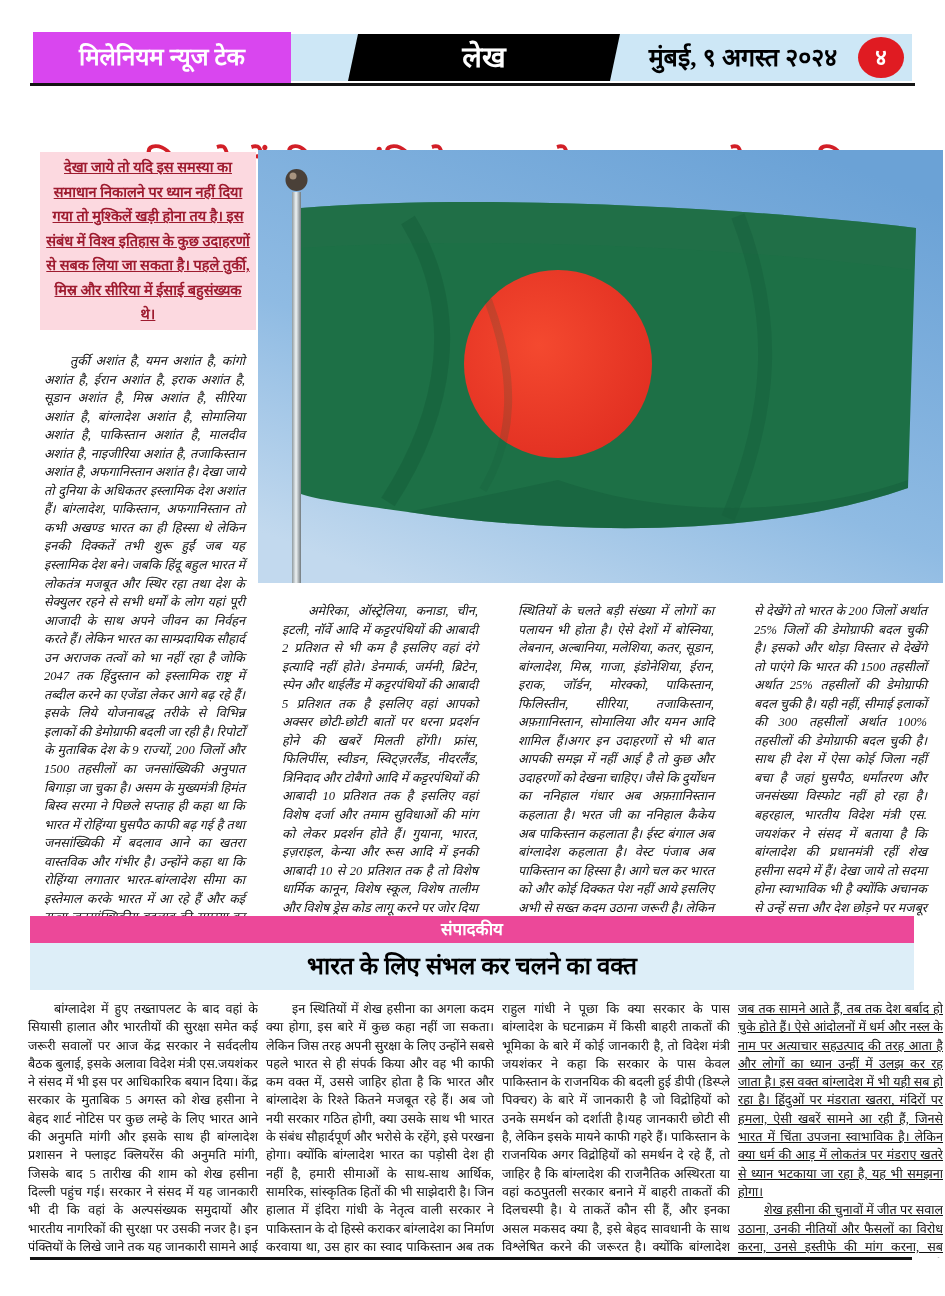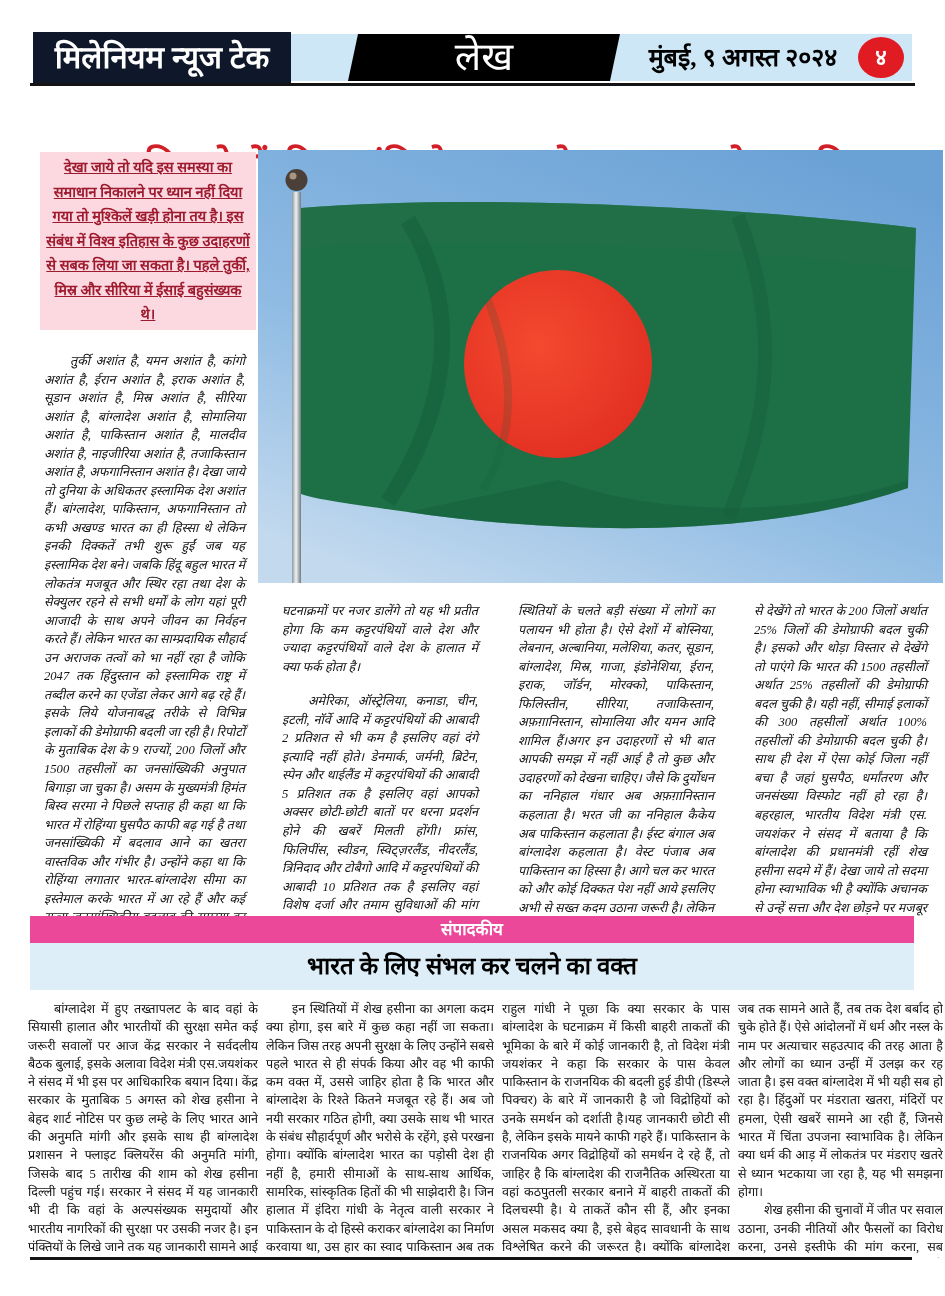--- a/index.html
+++ b/index.html
@@ -2,26 +2,26 @@
 <html><head>
 <meta charset="utf-8">
 <style>
   html,body{margin:0;padding:0;background:#ffffff;}
   .page{
     position:relative;width:945px;height:1296px;background:#ffffff;overflow:hidden;
     font-family:"Liberation Serif","DejaVu Serif",serif;color:#111;
   }
   
   .header-strip{position:absolute;left:33px;top:34px;width:879px;height:47px;background:#cde7f6;}
-  .masthead{position:absolute;left:0;top:-2px;width:258px;height:51px;background:#0f172a;
-    color:#fff;font-weight:bold;font-size:31px;text-align:center;line-height:51px;}
+  .masthead{position:absolute;left:0;top:-2px;width:258px;height:51px;background:#d946ef;
+    color:#fff;font-weight:bold;font-size:24px;text-align:center;line-height:51px;}
   .section-tab{position:absolute;left:320px;top:0;width:262px;height:47px;}
   .section-tab .bg{position:absolute;left:0;top:0;width:100%;height:100%;background:#000;transform:skewX(-12deg);}
-  .section-tab .lbl{position:absolute;left:0;top:0;width:100%;height:100%;color:#fff;font-weight:normal;
-    font-size:39px;text-align:center;line-height:46px;}
+  .section-tab .lbl{position:absolute;left:0;top:0;width:100%;height:100%;color:#fff;font-weight:bold;
+    font-size:29px;text-align:center;line-height:46px;}
   .dateline{position:absolute;left:585px;top:0;width:250px;height:47px;font-weight:bold;
     font-size:25px;text-align:center;line-height:47px;color:#000;}
   .page-badge{position:absolute;right:8px;top:3px;width:46px;height:41px;border-radius:50%;
     background:#e01b22;color:#fff;font-weight:bold;font-size:22px;text-align:center;line-height:41px;}
   .header-rule{position:absolute;left:30px;top:83px;width:885px;height:3px;background:#141414;}
   
   .headline{position:absolute;left:20px;top:96px;width:905px;text-align:center;
     font-size:37px;font-weight:bold;color:#d21f27;letter-spacing:-0.5px;margin-top:42px;}
   .lead-box{position:absolute;left:40px;top:152px;width:216px;height:178px;background:#fcd9e0;
     overflow:hidden;display:flex;align-items:center;}
@@ -41,21 +41,21 @@
     color:#fff;font-weight:bold;font-size:17px;text-align:center;line-height:27px;}
   .ed-headstrip{position:absolute;left:30px;top:943px;width:884px;height:47px;background:#ddeef8;
     color:#000;font-weight:bold;font-size:24px;text-align:center;line-height:47px;}
   .edcol{position:absolute;top:1000px;height:258px;overflow:hidden;text-align:justify;
     font-size:12.6px;line-height:18.3px;color:#101010;}
   .edcol p{margin:0;}
   .edcol p.indent{text-indent:26px;}
   .col-e1{left:28px;width:230px;}
   .col-e2{left:266px;width:228px;}
   .col-e3{left:502px;width:228px;}
-  .col-e4{left:738px;width:205px;}
+  .col-e4{left:738px;width:205px;text-decoration:underline;}
   .bottom-rule{position:absolute;left:30px;top:1257px;width:882px;height:3px;background:#141414;}
 </style>
 </head>
 <body>
 
 <div class="page">
 
   <div class="header-strip">
     <div class="masthead">मिलेनियम न्यूज टेक</div>
     <div class="section-tab">
@@ -105,21 +105,20 @@
         <path d="M230,150 C260,230 255,290 225,340" stroke="#145a38" stroke-width="8" fill="none" opacity="0.18"></path>
       </g>
     </svg>
   </div>
 
   <div class="bodycol col-a1">
     <p class="indent">तुर्की अशांत है, यमन अशांत है, कांगो अशांत है, ईरान अशांत है, इराक अशांत है, सूडान अशांत है, मिस्र अशांत है, सीरिया अशांत है, बांग्लादेश अशांत है, सोमालिया अशांत है, पाकिस्तान अशांत है, मालदीव अशांत है, नाइजीरिया अशांत है, तजाकिस्तान अशांत है, अफगानिस्तान अशांत है। देखा जाये तो दुनिया के अधिकतर इस्लामिक देश अशांत हैं। बांग्लादेश, पाकिस्तान, अफगानिस्तान तो कभी अखण्ड भारत का ही हिस्सा थे लेकिन इनकी दिक्कतें तभी शुरू हुईं जब यह इस्लामिक देश बने। जबकि हिंदू बहुल भारत में लोकतंत्र मजबूत और स्थिर रहा तथा देश के सेक्युलर रहने से सभी धर्मों के लोग यहां पूरी आजादी के साथ अपने जीवन का निर्वहन करते हैं। लेकिन भारत का साम्प्रदायिक सौहार्द उन अराजक तत्वों को भा नहीं रहा है जोकि 2047 तक हिंदुस्तान को इस्लामिक राष्ट्र में तब्दील करने का एजेंडा लेकर आगे बढ़ रहे हैं। इसके लिये योजनाबद्ध तरीके से विभिन्न इलाकों की डेमोग्राफी बदली जा रही है। रिपोर्टों के मुताबिक देश के 9 राज्यों, 200 जिलों और 1500 तहसीलों का जनसांख्यिकी अनुपात बिगाड़ा जा चुका है। असम के मुख्यमंत्री हिमंत बिस्व सरमा ने पिछले सप्ताह ही कहा था कि भारत में रोहिंग्या घुसपैठ काफी बढ़ गई है तथा जनसांख्यिकी में बदलाव आने का खतरा वास्तविक और गंभीर है। उन्होंने कहा था कि रोहिंग्या लगातार भारत-बांग्लादेश सीमा का इस्तेमाल करके भारत में आ रहे हैं और कई राज्य जनसांख्यिकीय बदलाव की समस्या का सामना कर रहे हैं।</p>
     <p class="indent">देखा जाये तो यदि इस समस्या का समाधान निकालने पर ध्यान नहीं दिया गया तो मुश्किलें खड़ी होना तय है। इस संबंध में विश्व इतिहास के कुछ उदाहरणों से सबक लिया जा सकता है। पहले तुर्की, मिस्र और सीरिया में ईसाई बहुसंख्यक थे। लेकिन आज यह इस्लामिक राष्ट्र हैं। पाकिस्तान, अफगानिस्तान और बांग्लादेश में हिंदुओं की अच्छी खासी आबादी थी जोकि अब न्यूनतम स्तर पर पहुँच गयी है। ईरान में 90% पारसी थे और उसका नाम पर्सिया था लेकिन आज वह इस्लामिक देश है और वहां कट्टरपंथी सोच वाली सरकार है। वैश्विक</p>
   </div>
   <div class="bodycol col-a2">
-    <p>घटनाक्रमों पर नजर डालेंगे तो यह भी प्रतीत होगा कि कम कट्टरपंथियों वाले देश और ज्यादा कट्टरपंथियों वाले देश के हालात में क्या फर्क होता है।</p>
     <p class="indent">अमेरिका, ऑस्ट्रेलिया, कनाडा, चीन, इटली, नॉर्वे आदि में कट्टरपंथियों की आबादी 2 प्रतिशत से भी कम है इसलिए वहां दंगे इत्यादि नहीं होते। डेनमार्क, जर्मनी, ब्रिटेन, स्पेन और थाईलैंड में कट्टरपंथियों की आबादी 5 प्रतिशत तक है इसलिए वहां आपको अक्सर छोटी-छोटी बातों पर धरना प्रदर्शन होने की खबरें मिलती होंगी। फ्रांस, फिलिपींस, स्वीडन, स्विट्ज़रलैंड, नीदरलैंड, त्रिनिदाद और टोबैगो आदि में कट्टरपंथियों की आबादी 10 प्रतिशत तक है इसलिए वहां विशेष दर्जा और तमाम सुविधाओं की मांग को लेकर प्रदर्शन होते हैं। गुयाना, भारत, इज़राइल, केन्या और रूस आदि में इनकी आबादी 10 से 20 प्रतिशत तक है तो विशेष धार्मिक कानून, विशेष स्कूल, विशेष तालीम और विशेष ड्रेस कोड लागू करने पर जोर दिया जाता है। कट्टरपंथियों की आबादी का प्रतिशत जिन देशों में 20 प्रतिशत से ज्यादा है वहां अपहरण, बलात्कार, सामूहिक धर्मांतरण, आगजनी, नरसंहार, गृहयुद्ध जैसी</p>
   </div>
   <div class="bodycol col-a3">
     <p>स्थितियों के चलते बड़ी संख्या में लोगों का पलायन भी होता है। ऐसे देशों में बोस्निया, लेबनान, अल्बानिया, मलेशिया, कतर, सूडान, बांग्लादेश, मिस्र, गाजा, इंडोनेशिया, ईरान, इराक, जॉर्डन, मोरक्को, पाकिस्तान, फिलिस्तीन, सीरिया, तजाकिस्तान, अफ़ग़ानिस्तान, सोमालिया और यमन आदि शामिल हैं।अगर इन उदाहरणों से भी बात आपकी समझ में नहीं आई है तो कुछ और उदाहरणों को देखना चाहिए। जैसे कि दुर्योधन का ननिहाल गंधार अब अफ़ग़ानिस्तान कहलाता है। भरत जी का ननिहाल कैकेय अब पाकिस्तान कहलाता है। ईस्ट बंगाल अब बांग्लादेश कहलाता है। वेस्ट पंजाब अब पाकिस्तान का हिस्सा है। आगे चल कर भारत को और कोई दिक्कत पेश नहीं आये इसलिए अभी से सख्त कदम उठाना जरूरी है। लेकिन सवाल उठता है कि हमारे सभी जनप्रतिनिधि कब देश की वास्तविक समस्याओं पर ध्यान देंगे। देखा जाये तो आज वास्तविक समस्या महंगाई या बेरोजगारी नहीं बल्कि जनसंख्या का बिगड़ता अनुपात है। आंकड़े बताते हैं कि भारत के 9 राज्यों अर्थात 25% राज्यों की डेमोग्राफी बदल चुकी है। इसको थोड़ा और विस्तार</p>
   </div>
   <div class="bodycol col-a4">
     <p>से देखेंगे तो भारत के 200 जिलों अर्थात 25% जिलों की डेमोग्राफी बदल चुकी है। इसको और थोड़ा विस्तार से देखेंगे तो पाएंगे कि भारत की 1500 तहसीलों अर्थात 25% तहसीलों की डेमोग्राफी बदल चुकी है। यही नहीं, सीमाई इलाकों की 300 तहसीलों अर्थात 100% तहसीलों की डेमोग्राफी बदल चुकी है। साथ ही देश में ऐसा कोई जिला नहीं बचा है जहां घुसपैठ, धर्मांतरण और जनसंख्या विस्फोट नहीं हो रहा है।बहरहाल, भारतीय विदेश मंत्री एस. जयशंकर ने संसद में बताया है कि बांग्लादेश की प्रधानमंत्री रहीं शेख हसीना सदमे में हैं। देखा जाये तो सदमा होना स्वाभाविक भी है क्योंकि अचानक से उन्हें सत्ता और देश छोड़ने पर मजबूर होना पड़ा। भारत में कभी ऐसी स्थिति न आये इसके लिए जनसंख्या नियंत्रण कानून बनाना अनिवार्य है। साथ ही घुसपैठ और धर्मांतरण पर पूर्ण नियंत्रण लगाना होगा और यह काम वोट बैंक की राजनीति से प्रभावित हुए बिना करना होगा। हमारे देश में सभी राजनेता संविधान की दुहाई देते हैं लेकिन भारत में संविधान का राज सदैव कायम रहे इसके लिए अभी से सतर्क होने और देश में कानूनों को कड़ा करने की जरूरत है।</p>
   </div>
 
   <div class="ed-bar">संपादकीय</div>

